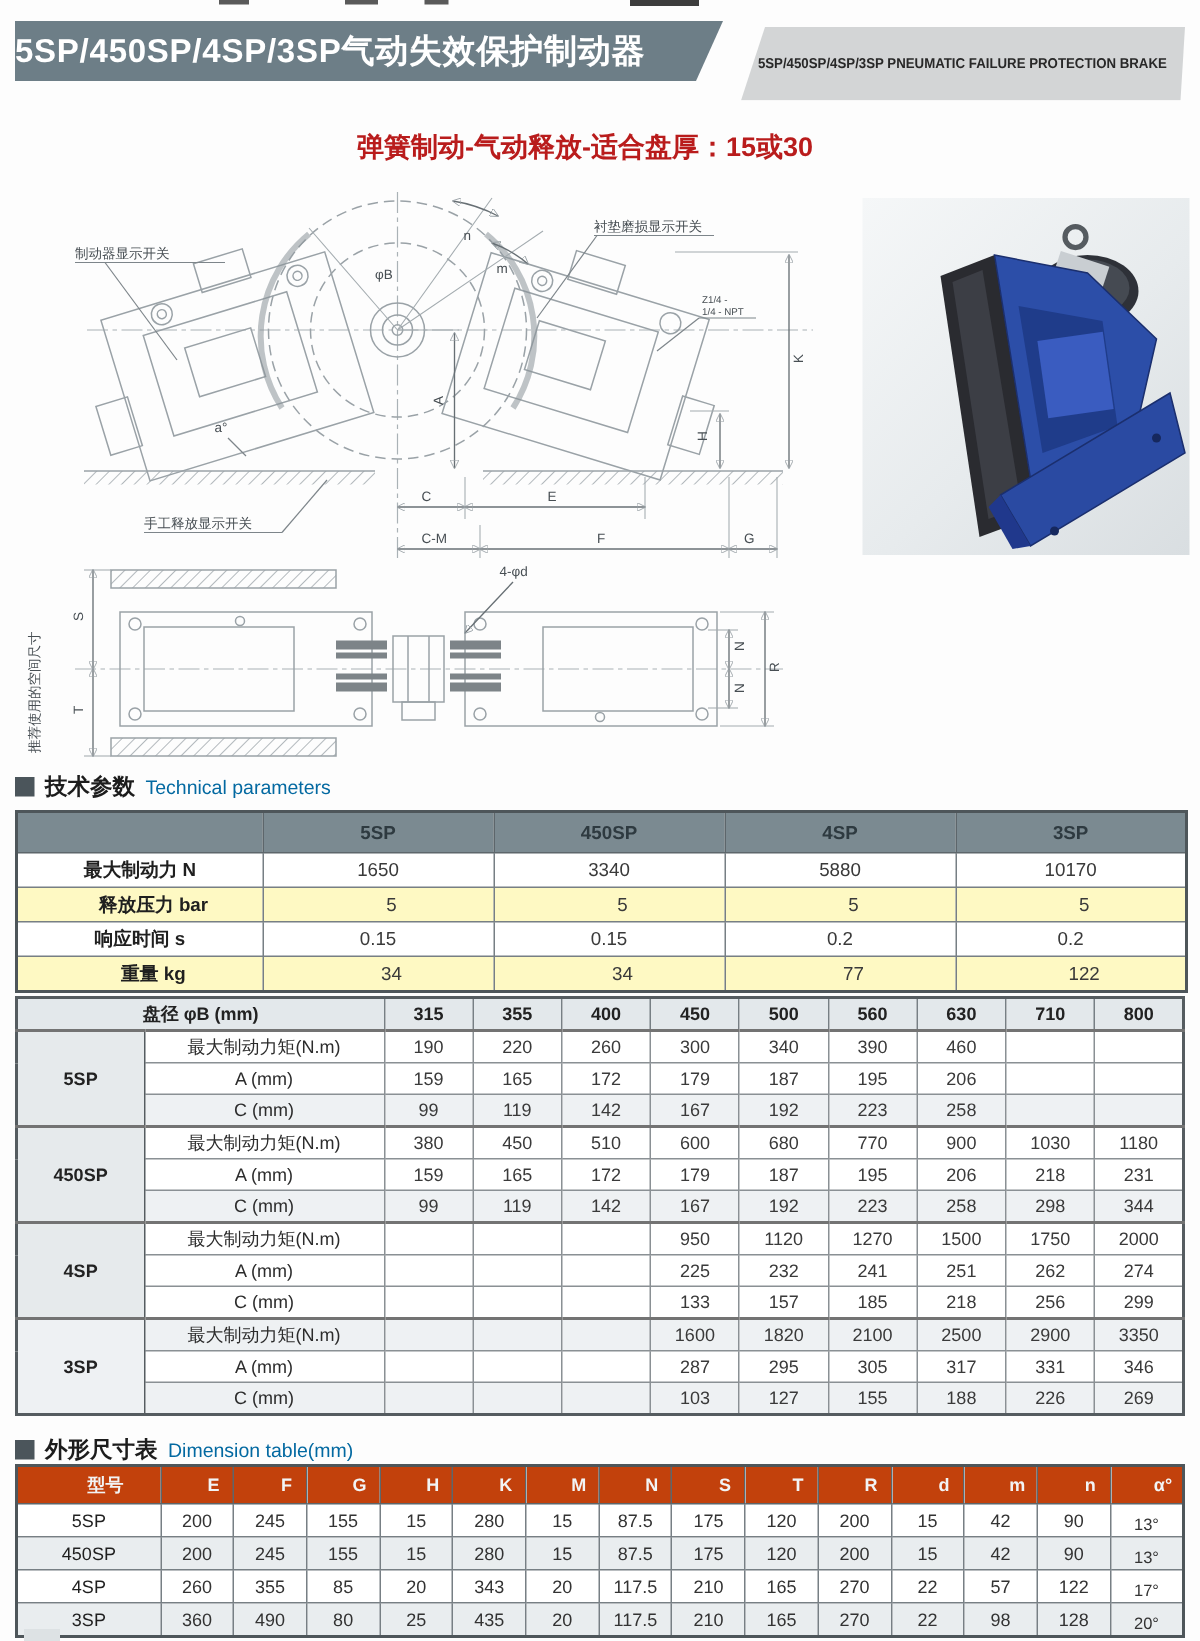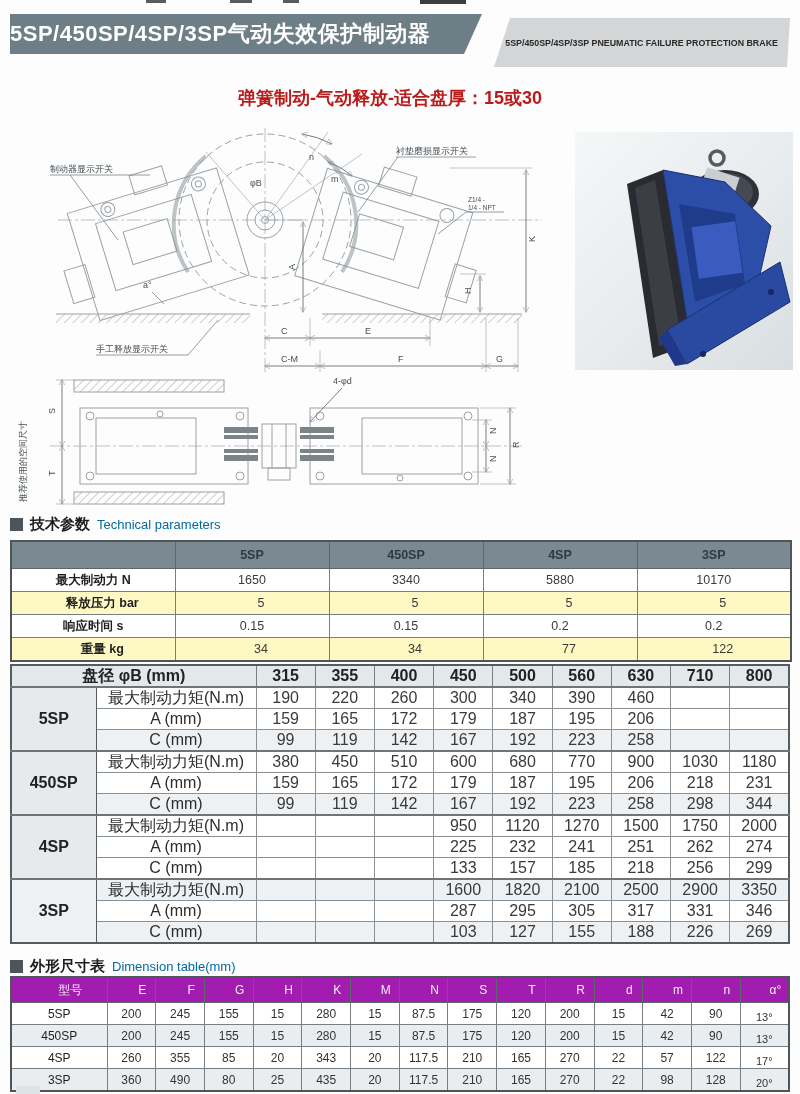--- a/index.html
+++ b/index.html
@@ -44,32 +44,32 @@
   th,td{border:1px solid #777f84;overflow:hidden;white-space:nowrap;padding:0 2px;}
   tr.shade td{background:#e9edef;}
 
   .t1{top:540px;font-size:12.5px;color:#3a3a3a;}
   .t1 thead th{background:#7b8a91;color:#2e3a40;font-weight:bold;height:26px;border-color:#5d666b;}
   .t1 td{height:22px;background:#fff;}
   .t1 tr.shade td{background:#fef9c3;padding-left:20px;}
   .t1 td.rowlabel{font-weight:bold;color:#1f1f1f;}
   .t1{border:2px solid #4e565a;}
 
-  .t2{top:664px;font-size:16px;color:#3a3a3a;border:2px solid #555c60;}
+  .t2{top:664px;font-size:12px;color:#3a3a3a;border:2px solid #555c60;}
   .t2 td,.t2 th{height:20px;line-height:20px;border-color:#8a9094;}
   .t2 td{background:#fff;}
   .t2 tr.shade td{background:#eef1f3;}
   .t2 .t2head th{background:#e3e8eb;font-weight:bold;color:#222;border-color:#777f84;}
   .t2 td.gcell{background:#e6eaec;font-weight:bold;color:#222;border-color:#555c60;}
   .t2 tr.gtop td{border-top:2px solid #737373;}
   .t2 td.plabel{background:#fff;color:#2c2c2c;}
   .t2 tr.shade td.plabel{background:#eef1f3;}
 
   .t3{top:976px;font-size:12px;color:#333;border:2px solid #4e565a;}
-  .t3 thead th{background:#a21caf;color:#f2f4f5;font-weight:normal;height:24px;border-color:#5d666b;padding-left:24px;}
+  .t3 thead th{background:#c2410c;color:#f2f4f5;font-weight:bold;height:24px;border-color:#5d666b;padding-left:24px;}
   .t3 td{height:20px;background:#fff;}
   .t3 tr.shade td{background:#e9edef;}
   .t3 td.mcol{color:#1f1f1f;}
   .t3 td.alpha{font-size:11px;vertical-align:bottom;padding-bottom:1px;}
 
   .bottom-artifact{position:absolute;left:16px;top:1086px;width:24px;height:8px;background:#dde2e4;}
 
   
   .eng line,.eng rect,.eng circle,.eng path,.eng polygon{stroke:#9aa2a7;fill:none;stroke-width:1;}
   .eng .cl{stroke:#aab2b6;stroke-width:.8;stroke-dasharray:14 3 3 3;}

